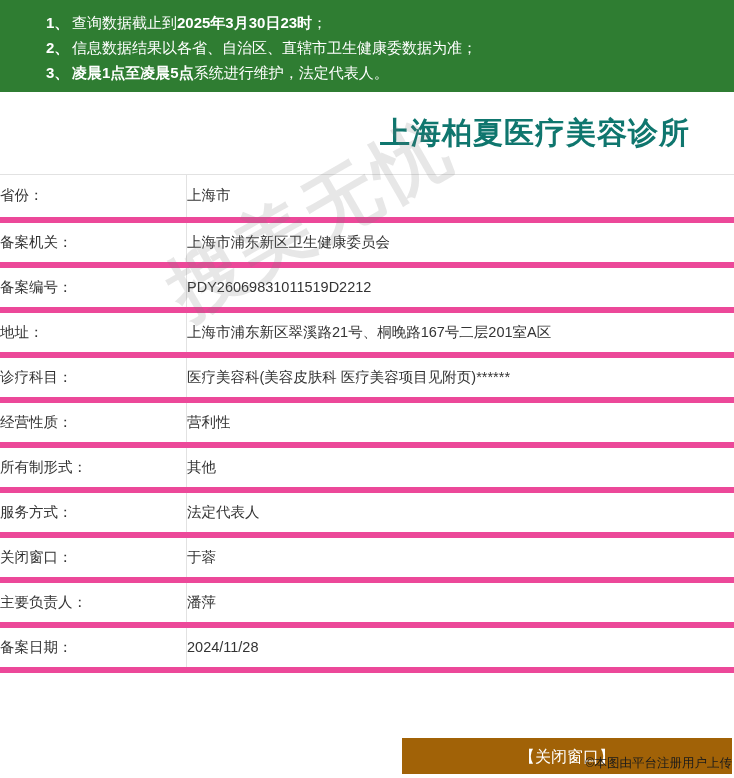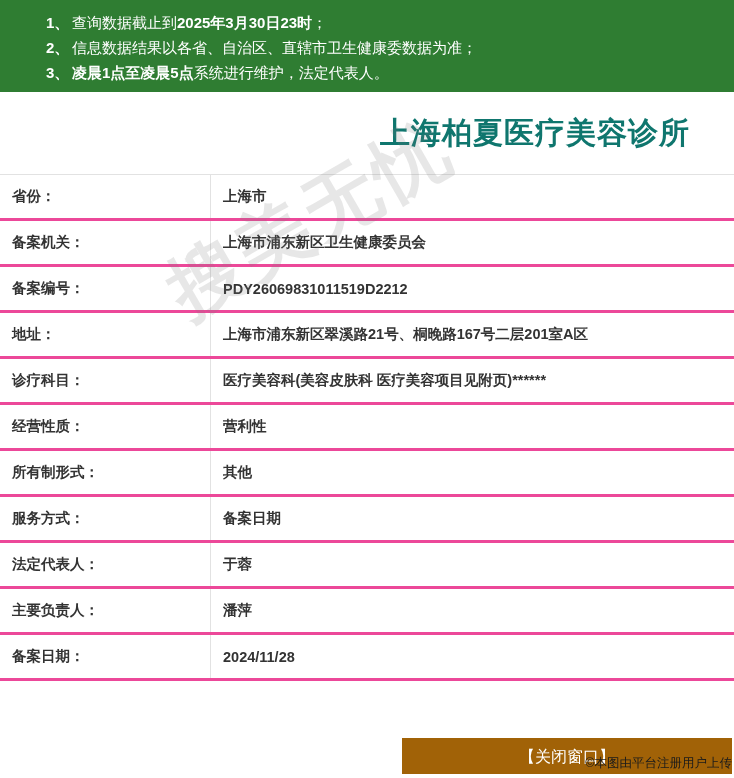--- a/index.html
+++ b/index.html
@@ -63,26 +63,25 @@
   .info-table {
     width: 734px;
     border-collapse: collapse;
     table-layout: fixed;
   }
   .info-table tr {
     height: 45px;
   }
   .info-table td {
     border-top: 1px solid #e2e2e2;
-    border-bottom: 3px solid #ec4899;
-    padding: 12px;
+    border-bottom: 6px solid #ec4899;
+    padding: 0;
     vertical-align: middle;
     font-size: 14.5px;
     color: #333333;
-    font-weight: bold;
   }
   .cell-label {
     width: 186px;
     padding-left: 8px;
     border-right: 1px solid #e2e2e2;
     color: #2f2f2f;
   }
   .cell-value {
     padding-left: 14px;
     color: #3a3a3a;
@@ -185,24 +184,24 @@
     <tr>
       <td class="cell-label">经营性质：</td>
       <td class="cell-value">营利性</td>
     </tr>
     <tr>
       <td class="cell-label">所有制形式：</td>
       <td class="cell-value">其他</td>
     </tr>
     <tr>
       <td class="cell-label">服务方式：</td>
-      <td class="cell-value">备案日期</td>
-    </tr>
-    <tr>
-      <td class="cell-label">法定代表人：</td>
+      <td class="cell-value">法定代表人</td>
+    </tr>
+    <tr>
+      <td class="cell-label">关闭窗口：</td>
       <td class="cell-value">于蓉</td>
     </tr>
     <tr>
       <td class="cell-label">主要负责人：</td>
       <td class="cell-value">潘萍</td>
     </tr>
     <tr>
       <td class="cell-label">备案日期：</td>
       <td class="cell-value">2024/11/28</td>
     </tr>

